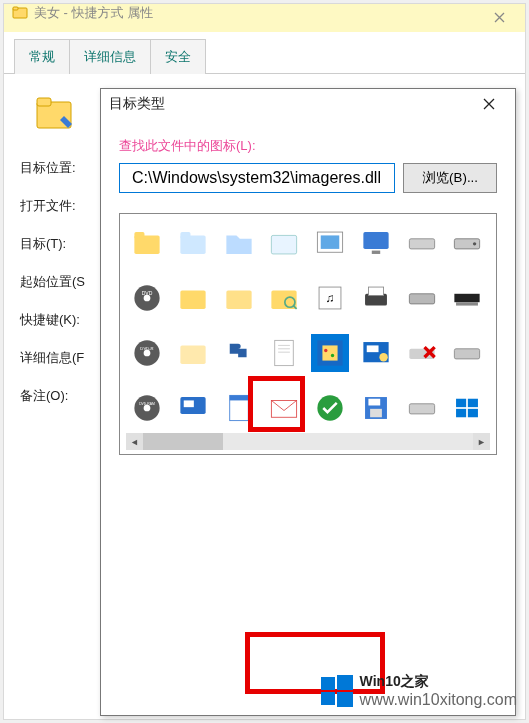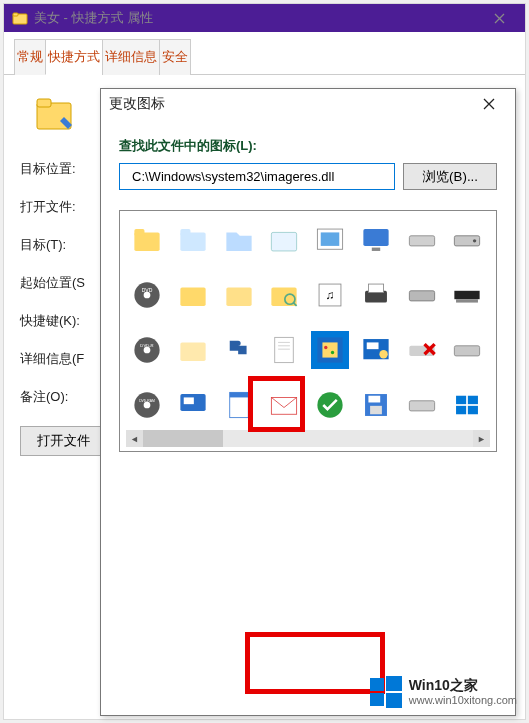--- a/index.html
+++ b/index.html
@@ -1,84 +1,83 @@
 <!DOCTYPE html>
 <html><head>
   <meta charset="utf-8">
   <style>
     * { box-sizing: border-box; margin: 0; padding: 0; font-family: "Microsoft YaHei", "Segoe UI", sans-serif; }
     body { width: 529px; height: 723px; background: #f0f0f0; position: relative; overflow: hidden; font-size: 13px; }
     
     
     .prop-dlg { position: absolute; left: 3px; top: 3px; width: 523px; height: 717px; background: #fff; border: 1px solid #d9d9d9; }
-    .titlebar { height: 28px; display: flex; align-items: center; padding: 0 4px; background: #4c1d95; }
+    .titlebar { height: 28px; display: flex; align-items: flex-start; padding: 0 4px; background: #fef9c3; }
     .title-icon { width: 16px; height: 16px; margin: 0 6px 0 4px; }
     .title-text { flex: 1; color: #888; }
     .close-btn { width: 44px; height: 26px; display: flex; align-items: center; justify-content: center; color: #888; }
     
     .tabs { display: flex; padding: 6px 10px 0; border-bottom: 1px solid #ccc; gap: 0; }
-    .tab { padding: 8px 2px; background: #f4f4f4; border: 1px solid #ccc; border-bottom: none; position: relative; top: 1px; color: #c2410c; margin-right: -1px; text-align: center; }
+    .tab { padding: 8px 14px; background: #f4f4f4; border: 1px solid #ccc; border-bottom: none; position: relative; top: 1px; color: #0f766e; margin-right: -1px; text-align: center; }
     .tab.active { background: #fff; border-bottom: 1px solid #fff; }
     
     .prop-body { padding: 18px 16px; }
     .row { display: flex; align-items: center; margin-bottom: 20px; }
     .row .lbl { color: #222; width: 76px; }
     .big-icon { width: 40px; height: 40px; margin-left: 14px; margin-bottom: 24px; }
     .btn { padding: 5px 16px; border: 1px solid #aaa; background: #e9e9e9; }
     
     
     .icon-dlg { position: absolute; left: 100px; top: 88px; width: 416px; height: 628px; background: #fff; border: 1px solid #777; box-shadow: 2px 2px 6px rgba(0,0,0,.2); }
     .icon-titlebar { height: 30px; display: flex; align-items: center; padding: 0 8px; }
     .icon-title { flex: 1; color: #222; font-size: 14px; }
     .icon-close { width: 36px; height: 28px; display: flex; align-items: center; justify-content: center; color: #222; }
     .icon-body { padding: 18px 18px 12px; }
-    .field-lbl { margin-bottom: 8px; color: #14532d; font-weight: bold; }
+    .field-lbl { margin-bottom: 8px; color: #ec4899; }
     .path-row { display: flex; gap: 8px; margin-bottom: 20px; }
-    .path-input { flex: 1; border: 1px solid #888; padding: 5px 12px; font-size: 13px; outline: 1px solid #0078d7; outline-offset: -1px; }
+    .path-input { flex: 1; border: 1px solid #888; padding: 5px 12px; font-size: 16px; outline: 1px solid #0078d7; outline-offset: -1px; }
     .browse { padding: 0 18px; border: 1px solid #888; background: #e7e7e7; }
     
     .icon-list-wrap { border: 1px solid #888; padding: 10px 8px 4px; height: 242px; position: relative; }
     .icon-grid { display: grid; grid-template-columns: repeat(8, 1fr); gap: 10px 6px; height: 210px; }
     .ic { width: 38px; height: 38px; display: flex; align-items: center; justify-content: center; position: relative; }
     .ic.sel { background: #0078d7; }
     .scroll { position: absolute; left: 6px; bottom: 4px; right: 6px; height: 17px; background: #f0f0f0; display: flex; align-items: center; }
     .scroll-ar { width: 17px; height: 17px; background: #e0e0e0; display: flex; align-items: center; justify-content: center; font-size: 9px; color: #555; }
     .scroll-tr { flex: 1; height: 17px; background: #e8e8e8; position: relative; }
     .thumb { position: absolute; left: 0; top: 0; width: 80px; height: 17px; background: #c8c8c8; }
     
     .redbox { position: absolute; border: 5px solid #e60000; pointer-events: none; }
     .redbox.r1 { left: 248px; top: 376px; width: 57px; height: 56px; }
     .redbox.r2 { left: 245px; top: 632px; width: 140px; height: 62px; }
     
     .watermark { position: absolute; right: 12px; bottom: 14px; text-align: left; display: flex; align-items: center; gap: 6px; }
     .wm-logo { width: 34px; height: 34px; }
     .wm-txt { line-height: 1.2; }
     .wm-main { font-size: 14px; font-weight: bold; color: #222; }
-    .wm-sub { font-size: 11px; color: #666; }
+    .wm-sub { font-size: 16px; color: #666; }
   </style>
 </head>
 <body>
 
 <div class="prop-dlg">
   <div class="titlebar">
     <svg class="title-icon" viewBox="0 0 16 16">
         <rect x="1" y="4" width="14" height="10" rx="1" fill="#ffd96a" stroke="#d4a200"></rect>
         <rect x="1" y="3" width="5" height="3" rx="1" fill="#ffd96a" stroke="#d4a200"></rect>
       </svg>
     <span class="title-text">美女 - 快捷方式 属性</span>
     <div class="close-btn">
       <svg width="11" height="11" viewBox="0 0 11 11">
           <path d="M1 1 L10 10 M10 1 L1 10" stroke="#888" stroke-width="1.3"></path>
         </svg>
     </div>
   </div>
 
   <div class="tabs">
     <div class="tab">常规</div>
-    <div class="tab active">快捷方式</div>
     <div class="tab">详细信息</div>
     <div class="tab">安全</div>
   </div>
 
   <div class="prop-body">
     <svg class="big-icon" viewBox="0 0 40 40">
         <rect x="3" y="10" width="34" height="26" rx="2" fill="#ffd96a" stroke="#d4a200"></rect>
         <rect x="3" y="6" width="14" height="8" rx="2" fill="#ffd96a" stroke="#d4a200"></rect>
         <path d="M26 28 l8 8 l4-4 l-8-8" fill="#3a7bd5"></path>
       </svg>
@@ -96,27 +95,26 @@
       </div>
     <div class="row">
         <span class="lbl">快捷键(K):</span>
       </div>
     <div class="row">
         <span class="lbl">详细信息(F</span>
       </div>
     <div class="row">
         <span class="lbl">备注(O):</span>
       </div>
-    <button class="btn">打开文件</button>
   </div>
 </div>
 
 <div class="icon-dlg">
   <div class="icon-titlebar">
-    <span class="icon-title">更改图标</span>
+    <span class="icon-title">目标类型</span>
     <div class="icon-close">
       <svg width="12" height="12" viewBox="0 0 12 12">
           <path d="M1 1 L11 11 M11 1 L1 11" stroke="#222" stroke-width="1.3"></path>
         </svg>
     </div>
   </div>
   <div class="icon-body">
     <div class="field-lbl"><span>查找此文件中的图标(L):</span></div>
     <div class="path-row">
       <input class="path-input" value="C:\Windows\system32\imageres.dll" style="">

